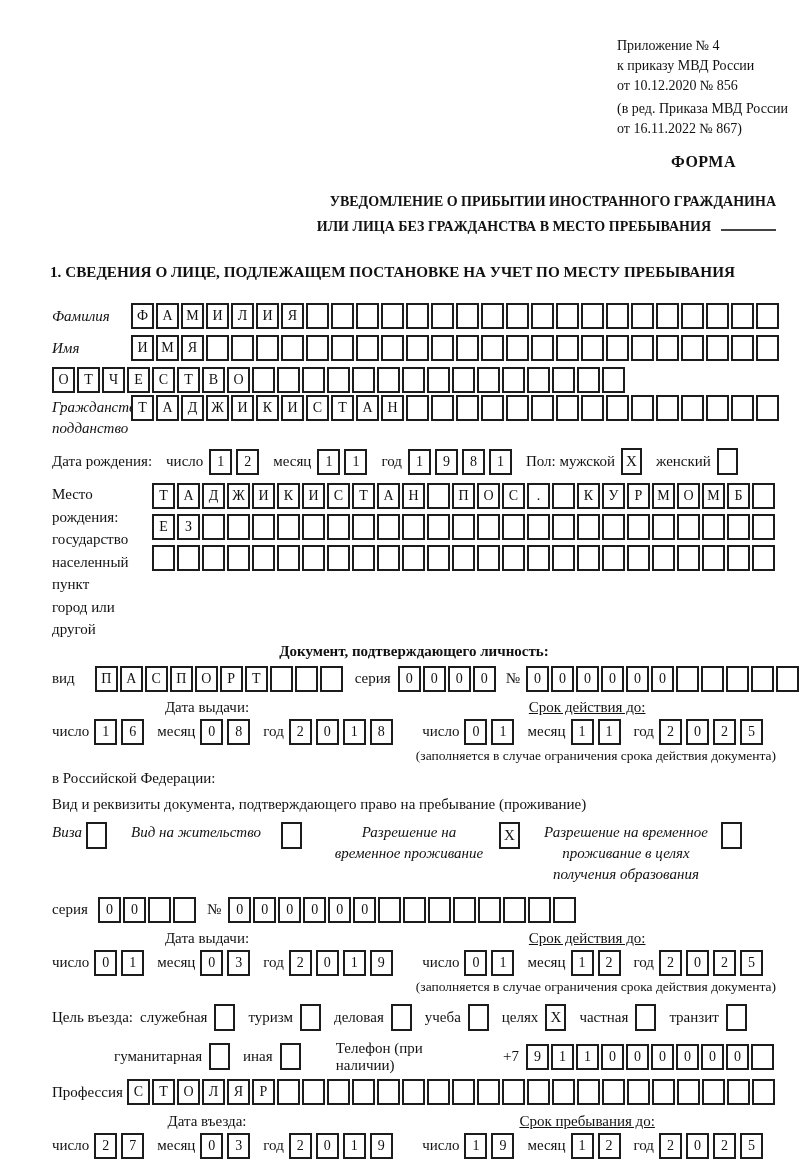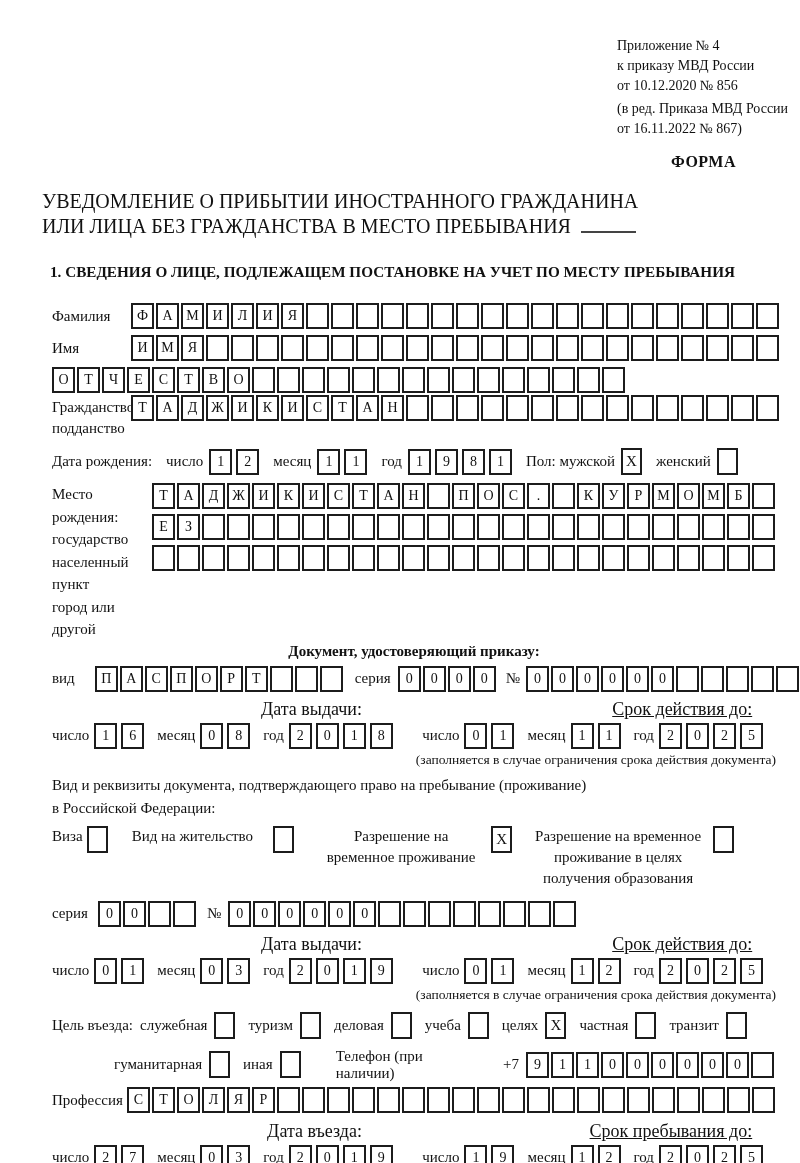--- a/index.html
+++ b/index.html
@@ -3,69 +3,69 @@
 <meta charset="utf-8">
 <style>
   html,body { margin:0; padding:0; background:#ffffff; }
   body { width:800px; font-family:"Liberation Serif", "DejaVu Serif", serif; color:#111; }
   .page { width:800px; height:1163px; box-sizing:border-box; padding:36px 24px 0 52px; overflow:hidden; background:#fff; }
 
   
   .appendix { margin-left:565px; width:200px; font-size:14px; line-height:20px; }
   .appendix .ed { margin-top:3px; }
   .forma { text-align:right; margin:14px 40px 0 0; font-weight:bold; font-size:16px; letter-spacing:0.5px; }
-  .title { text-align:left; font-weight:normal; font-size:20px; line-height:25px; margin:18px 0 0 -10px; }
+  .title { text-align:right; font-weight:bold; font-size:14px; line-height:25px; margin:18px 0 0 -10px; }
   .blank-line { display:inline-block; width:55px; border-bottom:2px solid #444; margin-left:10px; vertical-align:baseline; }
   .sec-heading { font-weight:bold; font-size:15.2px; margin-top:24px; margin-left:-2px; }
 
   
   .frow { display:flex; align-items:flex-start; margin-top:5px; }
   .flabel { font-size:15px; line-height:27px; flex-shrink:0; }
   .flabel.two { line-height:21px; padding-top:2px; }
   .cells { display:flex; flex-wrap:nowrap; }
   .cell { box-sizing:border-box; width:23px; height:26px; border:2px solid #1c1c1c; margin-right:2px;
           text-align:center; font-size:14px; line-height:22px; flex-shrink:0; background:#fff; }
   .cbox { box-sizing:border-box; display:inline-block; width:21px; height:27px; border:2px solid #1c1c1c;
           text-align:center; line-height:23px; font-size:15px; flex-shrink:0; background:#fff; }
 
-  .w79 { width:79px; } .w155 { width:155px; } .w75 { width:75px; }
+  .w79 { width:79px;font-style:italic; } .w155 { width:155px; } .w75 { width:75px; }
 
   
   .inlinerow { display:flex; align-items:center; margin-top:9px; font-size:15px; }
   .inlinerow .dlbl { margin-right:6px; }
   .inlinerow .cells { margin-right:10px; }
   .inlinerow .cells .cell { margin-right:4px; }
 
   
   .bp { display:flex; margin-top:8px; }
   .bp-labels { width:100px; font-size:15px; line-height:22.5px; flex-shrink:0; }
   .bp-rows .cells { margin-bottom:5px; }
 
   .center-heading { text-align:center; font-weight:bold; font-size:15px; margin-top:2px; }
 
   
   .vidrow { display:flex; align-items:center; margin-top:6px; font-size:15px; }
 
   
   .cols { display:flex; margin-top:7px; }
   .colL { width:372px; } .colR { flex:1; }
-  .dhead { text-align:right; font-size:18px; }
+  .dhead { text-align:center; font-size:15px; }
   .colL .dhead { width:310px; } .colR .dhead { width:330px;text-decoration:underline; }
   .dline { display:flex; align-items:center; margin-top:3px; font-size:15px; }
   .dline .dlbl { margin-right:5px; }
   .dline .cells { margin-right:9px; }
   .dline .cells .cell { margin-right:4px; }
   .note { text-align:right; font-size:13.5px; margin-top:3px; }
 
   .plain { font-size:15px; margin-top:9px; }
 
   
   .opts { display:flex; align-items:flex-start; margin-top:9px; font-size:15px; }
   .opt { display:flex; align-items:flex-start; }
-  .opt-label { line-height:21px; }
+  .opt-label { line-height:21px;font-style:italic; }
   .opt-label.c { text-align:center; }
   .opt .cbox { margin-left:9px; }
   .ml20 { margin-left:20px; } .ml24 { margin-left:24px; } .ml28 { margin-left:26px; }
   .w160 { width:162px; } .w172 { width:172px; }
 
   
   .prow { display:flex; align-items:center; margin-top:9px; font-size:15px; }
   .prow .plabel { margin-right:7px; }
   .prow .cbox { margin-right:13px; }
 </style>
@@ -328,21 +328,21 @@
           <span class="cell"></span>
           <span class="cell"></span>
           <span class="cell"></span>
           <span class="cell"></span>
           <span class="cell"></span>
           <span class="cell"></span>
         </div>
     </div>
   </div>
 
-  <div class="center-heading">Документ, удостоверяющий приказу:</div>
+  <div class="center-heading">Документ, подтверждающего личность:</div>
 
   <div class="vidrow">
     <span style="width:28px; margin-right:20px;">вид</span>
     <span class="cells">
         <span class="cell">П</span>
         <span class="cell">А</span>
         <span class="cell">С</span>
         <span class="cell">П</span>
         <span class="cell">О</span>
         <span class="cell">Р</span>
@@ -415,22 +415,22 @@
             <span class="cell">2</span>
             <span class="cell">0</span>
             <span class="cell">2</span>
             <span class="cell">5</span>
           </span>
       </div>
     </div>
   </div>
   <div class="note">(заполняется в случае ограничения срока действия документа)</div>
 
+  <div class="plain" style="margin-top:6px;">в Российской Федерации:</div>
   <div class="plain">Вид и реквизиты документа, подтверждающего право на пребывание (проживание)</div>
-  <div class="plain" style="margin-top:6px;">в Российской Федерации:</div>
 
   <div class="opts">
     <div class="opt">
       <div class="opt-label">Виза</div>
       <span class="cbox" style="margin-left:4px;"></span>
     </div>
     <div class="opt ml24">
       <div class="opt-label">Вид на жительство</div>
       <span class="cbox" style="margin-left:20px;"></span>
     </div>

